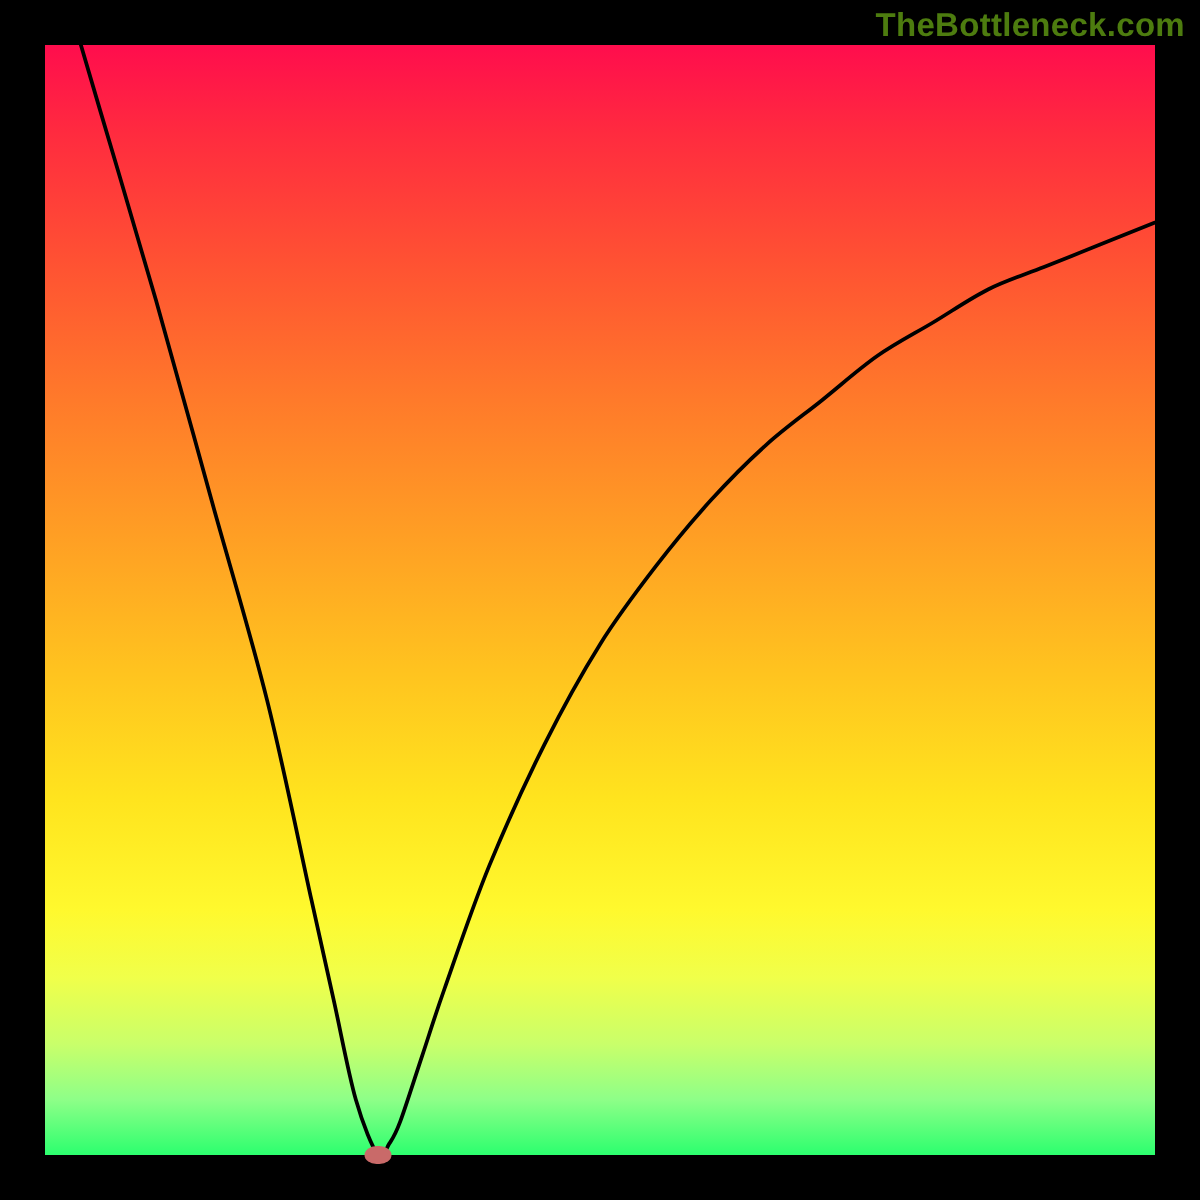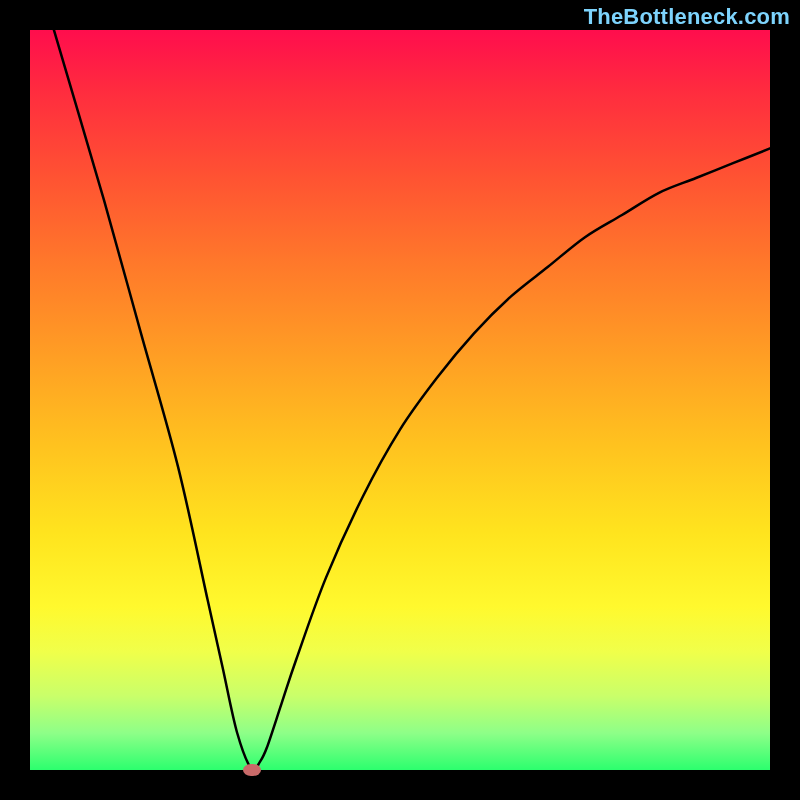--- a/index.html
+++ b/index.html
@@ -34,21 +34,21 @@
       #f0ff4a 84%,
       #c9ff6a 90%,
       #8eff88 95%,
       #2cff6e 100%
     );
   }
   .watermark {
     position: absolute;
     top: 4px;
     right: 10px;
-    color: #7dd3fc;
+    color: #4d7c0f;
     font-family: Arial, Helvetica, sans-serif;
     font-size: 22px;
     font-weight: 600;
     letter-spacing: 0.2px;
     user-select: none;
   }
   svg.curve {
     position: absolute;
     left: 0;
     top: 0;

